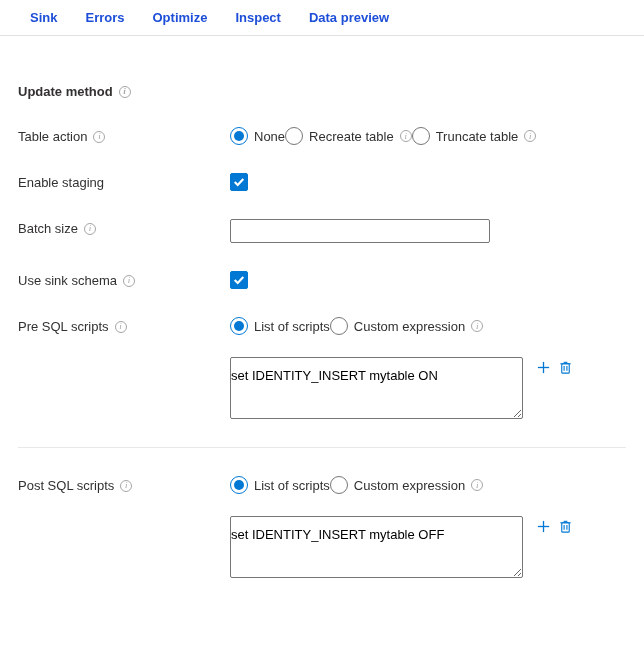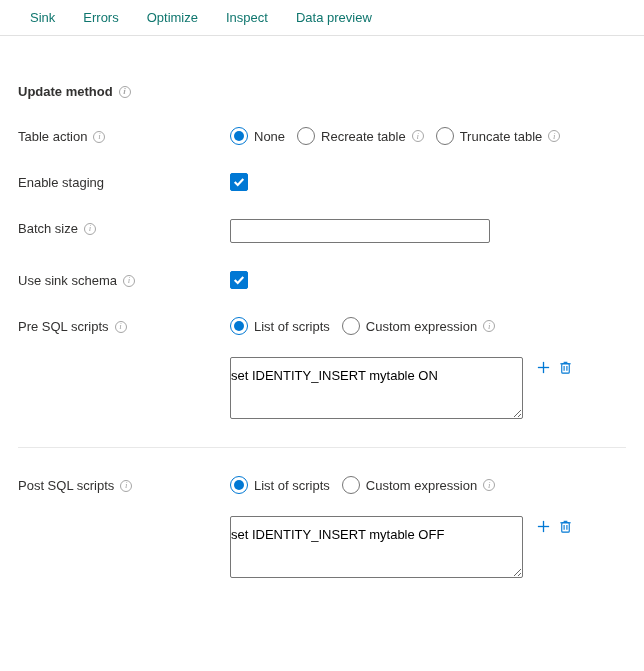--- a/index.html
+++ b/index.html
@@ -13,23 +13,24 @@
   }
   .tabs {
     display: flex;
     border-bottom: 1px solid #e1e1e1;
     padding: 0 16px;
     gap: 0;
   }
   .tab {
     padding: 10px 14px 8px 14px;
     cursor: pointer;
-    color: #0f766e;
+    color: #1d4ed8;
     border-bottom: 2px solid transparent;
     font-size: 13px;
+    font-weight: bold;
   }
   .tab.active {
     color: #0078d4;
     border-bottom: 2px solid #0078d4;
     font-weight: 600;
   }
   .form {
     padding: 18px 18px 30px 18px;
   }
   .row {
@@ -69,21 +70,21 @@
     display: flex;
     align-items: center;
     gap: 6px;
     margin-bottom: 14px;
     font-size: 13px;
   }
   .chk-row:last-child, .rad-row:last-child { margin-bottom: 0; }
   .rad-group {
     display: flex;
     align-items: flex-start;
-    gap: 12px;
+    gap: 0;
     flex-wrap: wrap;
   }
   .rad-item {
     display: flex;
     align-items: center;
     gap: 6px;
   }
   .chk {
     width: 18px; height: 18px;
     border: 1px solid #767676;

